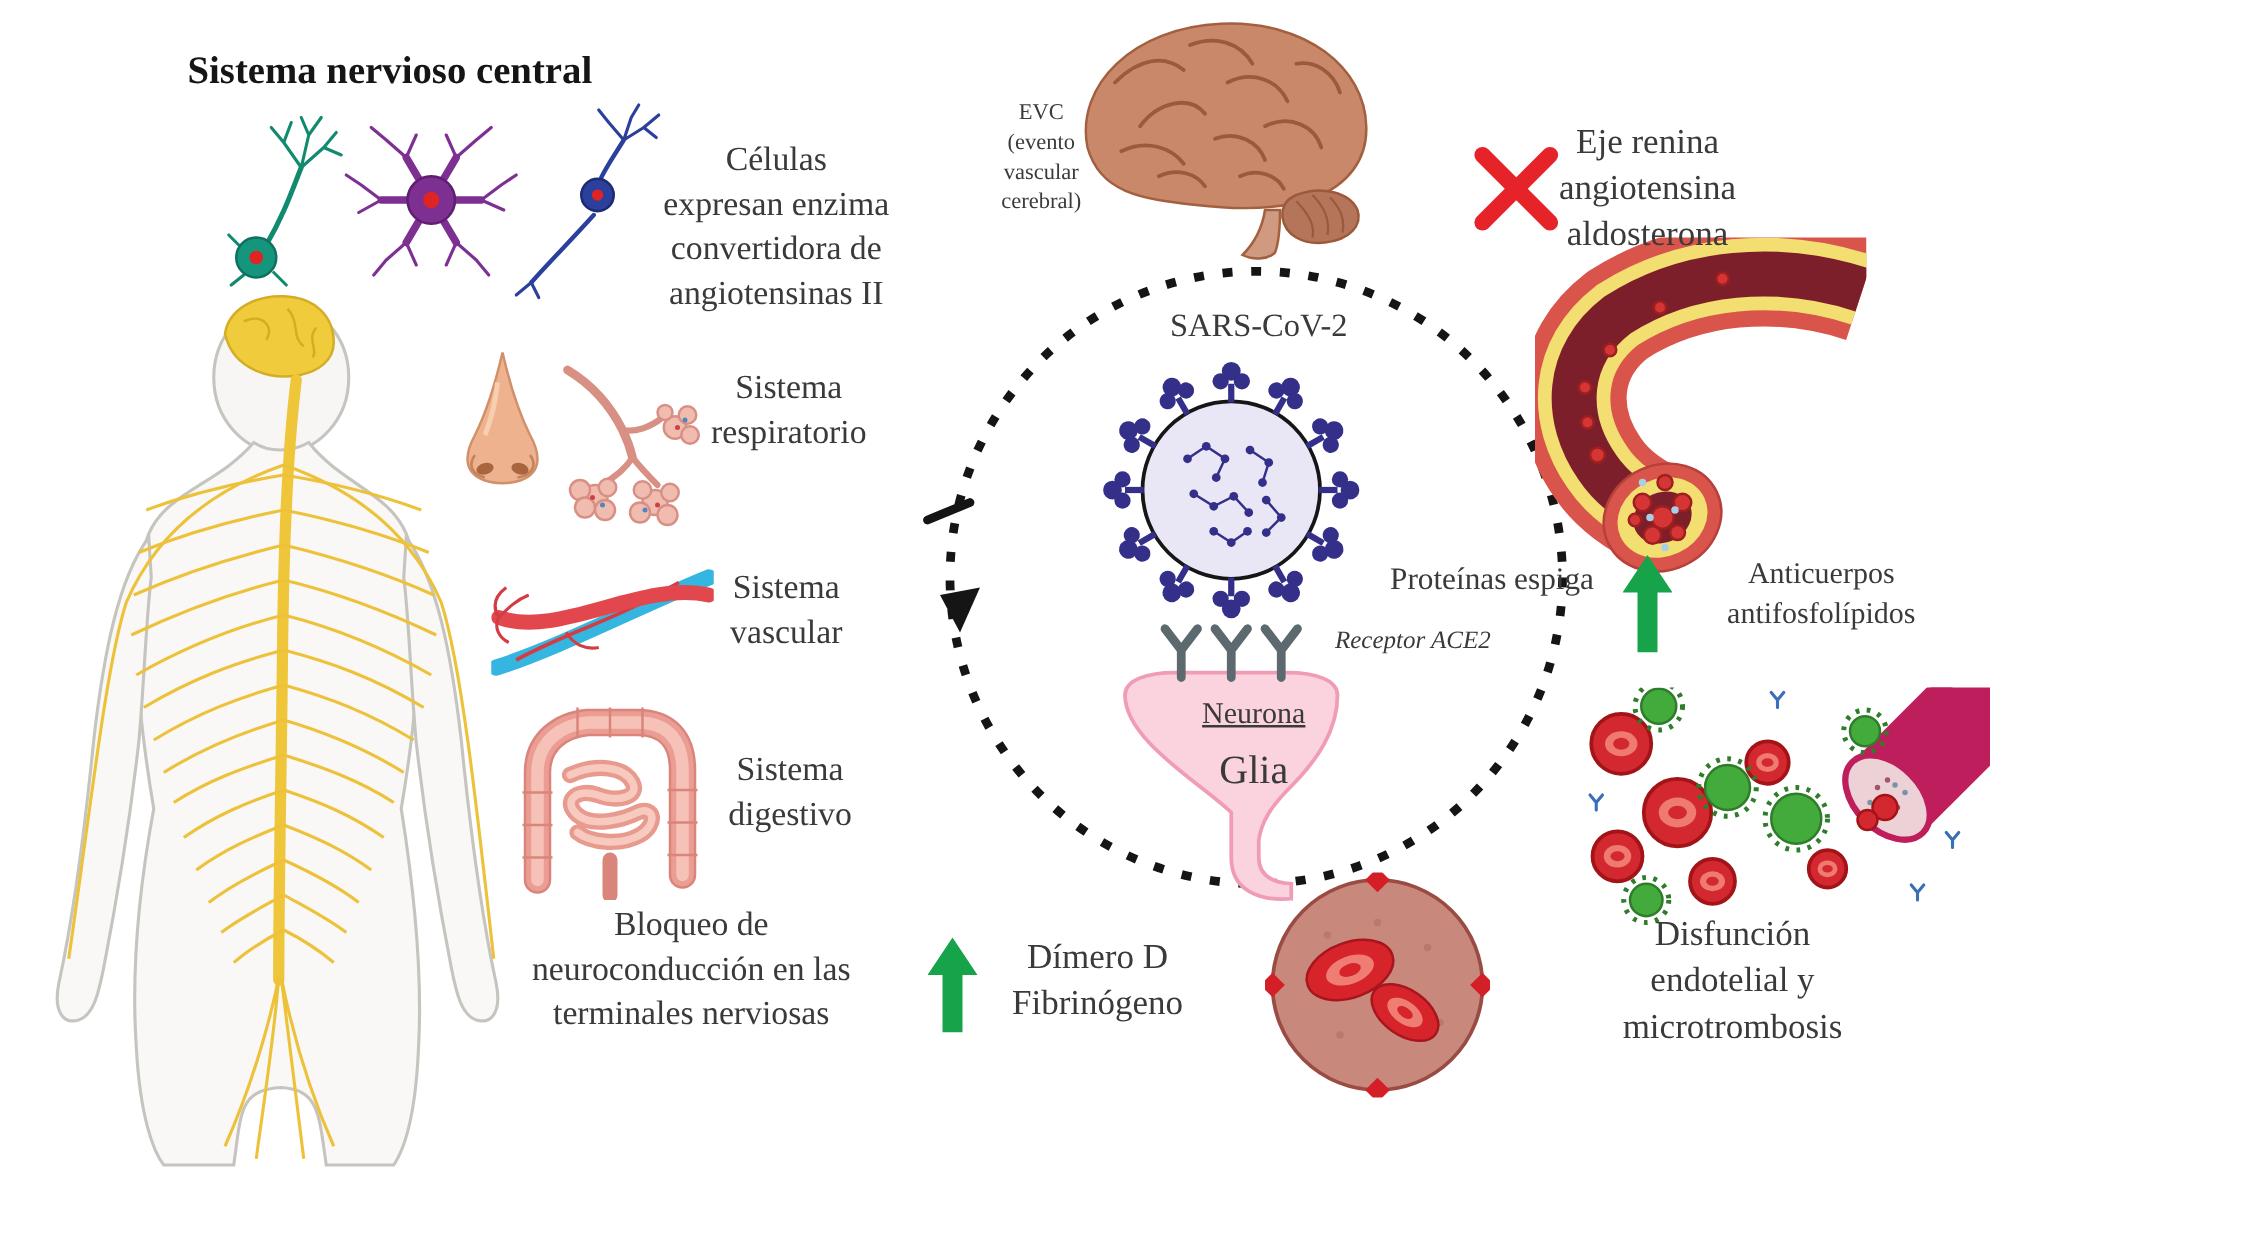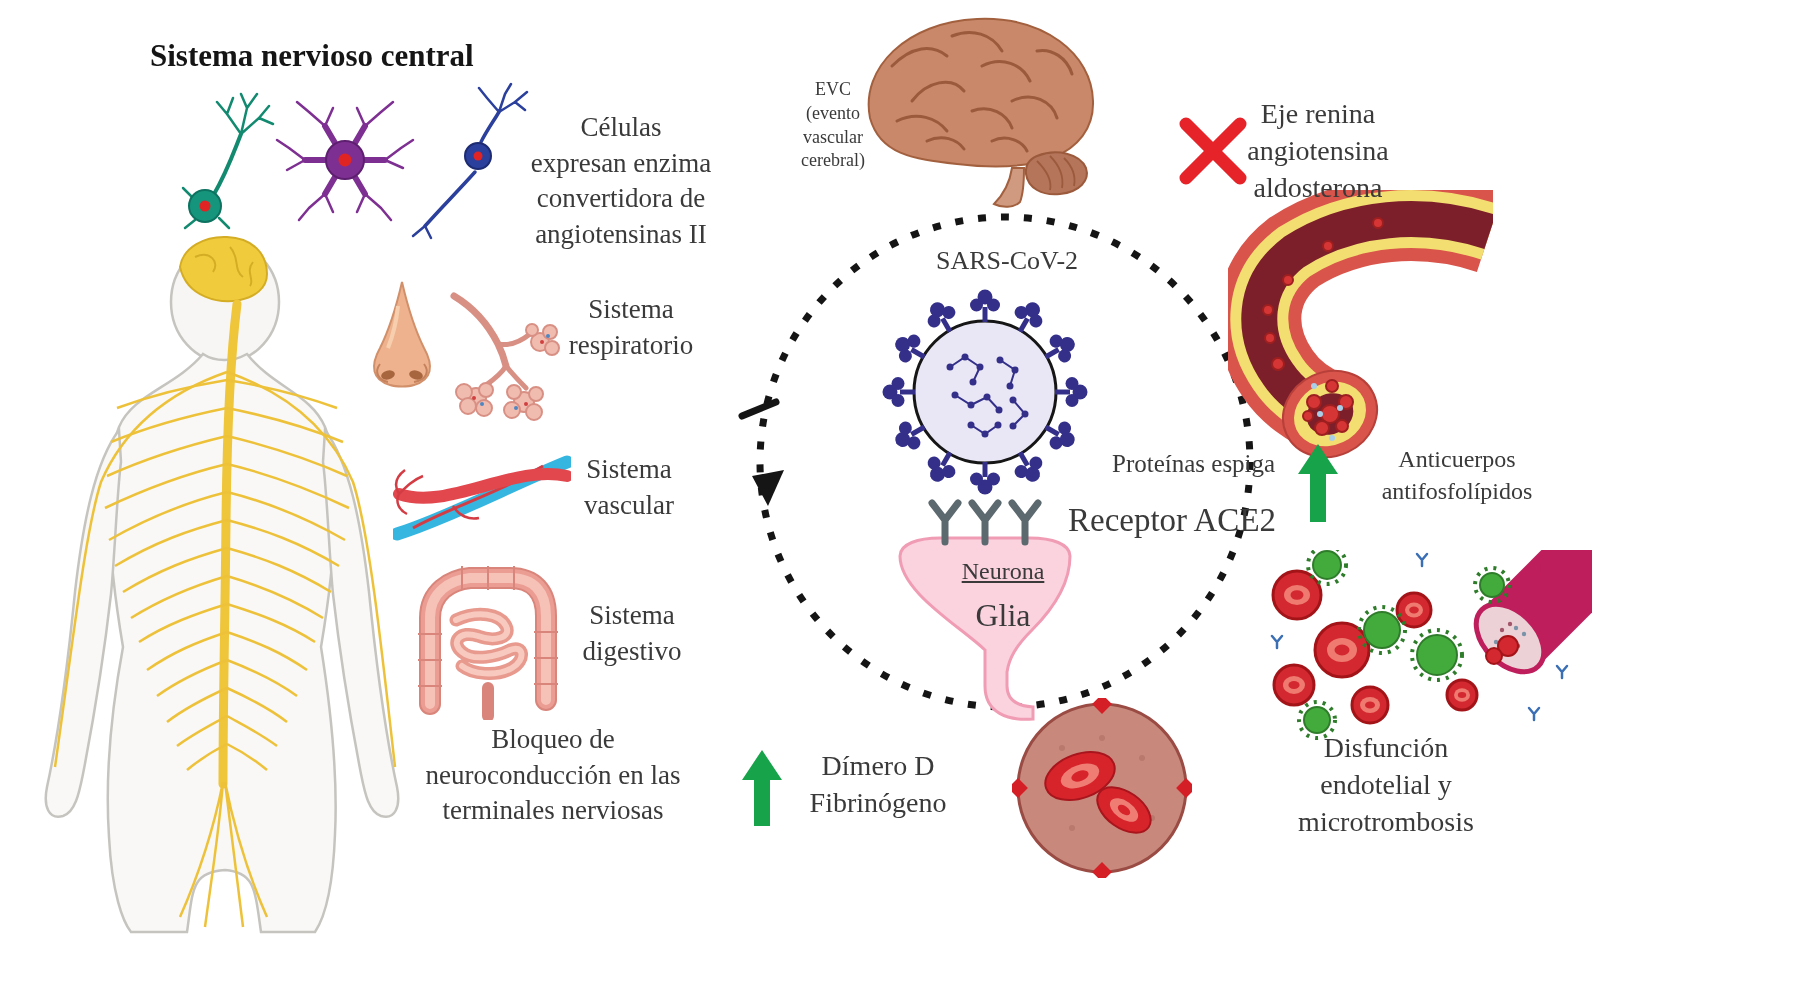--- a/index.html
+++ b/index.html
@@ -396,21 +396,21 @@
   <div class="lbl cx" style="left:553px; top:722px; font-size:27px;">Bloqueo de
 neuroconducción en las
 terminales nerviosas</div>
 
   <div class="lbl cx" style="left:833px; top:78px; font-size:18px;">EVC
 (evento
 vascular
 cerebral)</div>
   <div class="lbl cx" style="left:1007px; top:244px; font-size:26px;">SARS-CoV-2</div>
   <div class="lbl" style="left:1068px; top:447px; font-size:25px; text-align:left;margin-left:44px;">Proteínas espiga</div>
-  <div class="lbl" style="left:1068px; top:499px; font-size:33px; text-align:left;">Receptor ACE2</div>
+  <div class="lbl" style="left:1068px; top:499px; font-size:20px; text-align:left;font-style:italic;">Receptor ACE2</div>
   <div class="lbl cx" style="left:1003px; top:556px; font-size:24px;text-decoration:underline;">Neurona</div>
   <div class="lbl cx" style="left:1003px; top:594px; font-size:32px;">Glia</div>
 
   <div class="lbl cx" style="left:1318px; top:96px; font-size:28px;">Eje renina
 angiotensina
 aldosterona</div>
   <div class="lbl cx" style="left:1457px; top:444px; font-size:24px;">Anticuerpos
 antifosfolípidos</div>
   <div class="lbl cx" style="left:1386px; top:730px; font-size:28px;">Disfunción
 endotelial y

